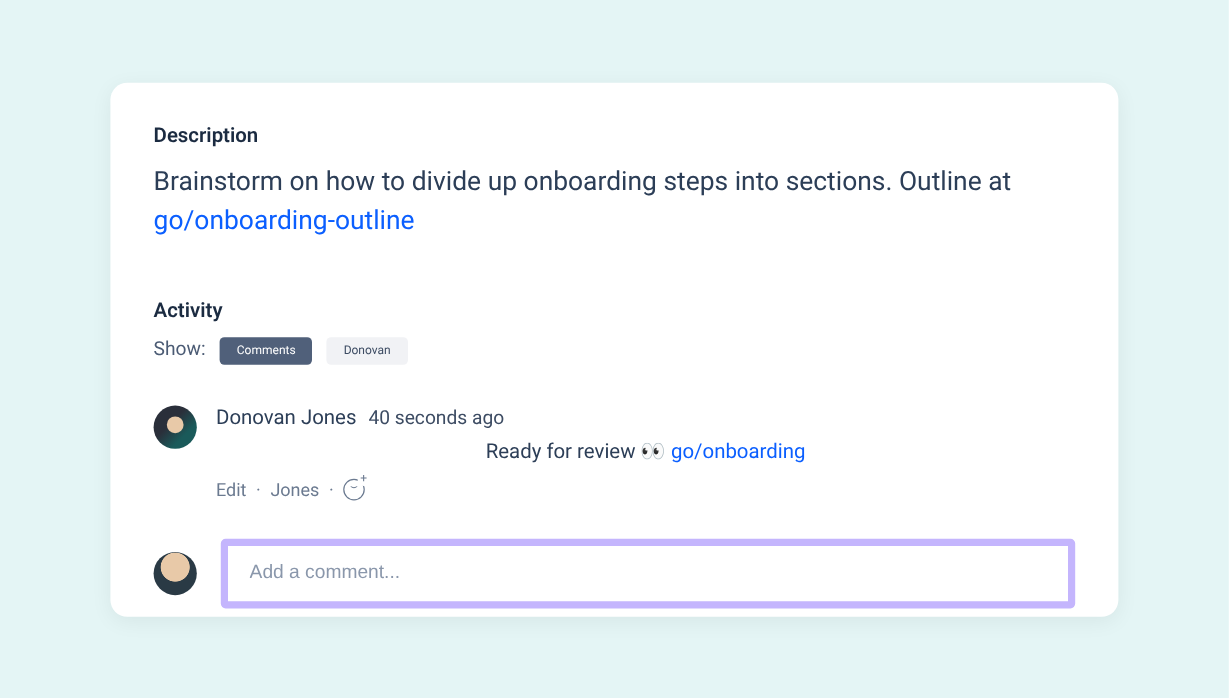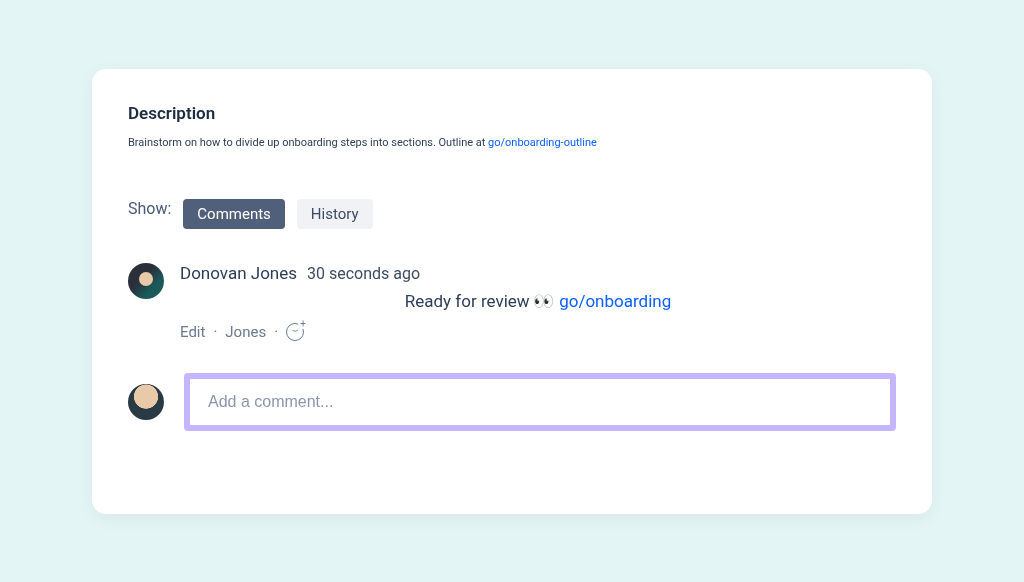--- a/index.html
+++ b/index.html
@@ -21,21 +21,21 @@
     height: 445px;
     overflow: hidden;
   }
   .section-title {
     font-size: 17px;
     font-weight: 600;
     color: #1b2b41;
     margin-bottom: 12px;
   }
   .description-text {
-    font-size: 11px;
+    font-size: 22px;
     color: #2c3e57;
     line-height: 1.5;
     margin-bottom: 48px;
   }
   .description-text a, .comment-body a {
     color: #0b5fff;
     text-decoration: none;
   }
   .activity-title {
     font-size: 17px;
@@ -46,21 +46,21 @@
   .filter-row {
     display: flex;
     gap: 12px;
     margin-bottom: 34px;
   }
   .show-label {
     font-size: 16px;
     color: #4b5b74;
   }
   .tab {
-    font-size: 15px;
+    font-size: 10px;
     padding: 6px 14px;
     border-radius: 4px;
     cursor: pointer;
     background: #f1f2f5;
     color: #3d4c63;
   }
   .tab.active {
     background: #50607a;
     color: #fff;
   }
@@ -144,33 +144,34 @@
 </head>
 <body>
 
 <div class="card">
 
   <div class="section-title">Description</div>
   <div class="description-text">
     <span>Brainstorm on how to divide up onboarding steps into sections. Outline at </span><a href="#">go/onboarding-outline</a>
   </div>
 
+  <div class="activity-title">Activity</div>
 
   <div class="filter-row">
     <span class="show-label">Show:</span>
     <span class="tab active">Comments</span>
-    <span class="tab">History</span>
+    <span class="tab">Donovan</span>
   </div>
 
   <div class="comment">
     <div class="avatar donovan"></div>
     <div class="comment-content">
       <div class="comment-header">
         <span class="author">Donovan Jones</span>
-        <span class="timestamp">30 seconds ago</span>
+        <span class="timestamp">40 seconds ago</span>
       </div>
       <div class="comment-body">
         <span>Ready for review 👀 </span><a href="#">go/onboarding</a>
       </div>
       <div class="comment-actions">
         <span class="action">Edit</span>
         <span class="dot">·</span>
         <span class="action">Jones</span>
         <span class="dot">·</span>
         <span class="react-icon"></span>

